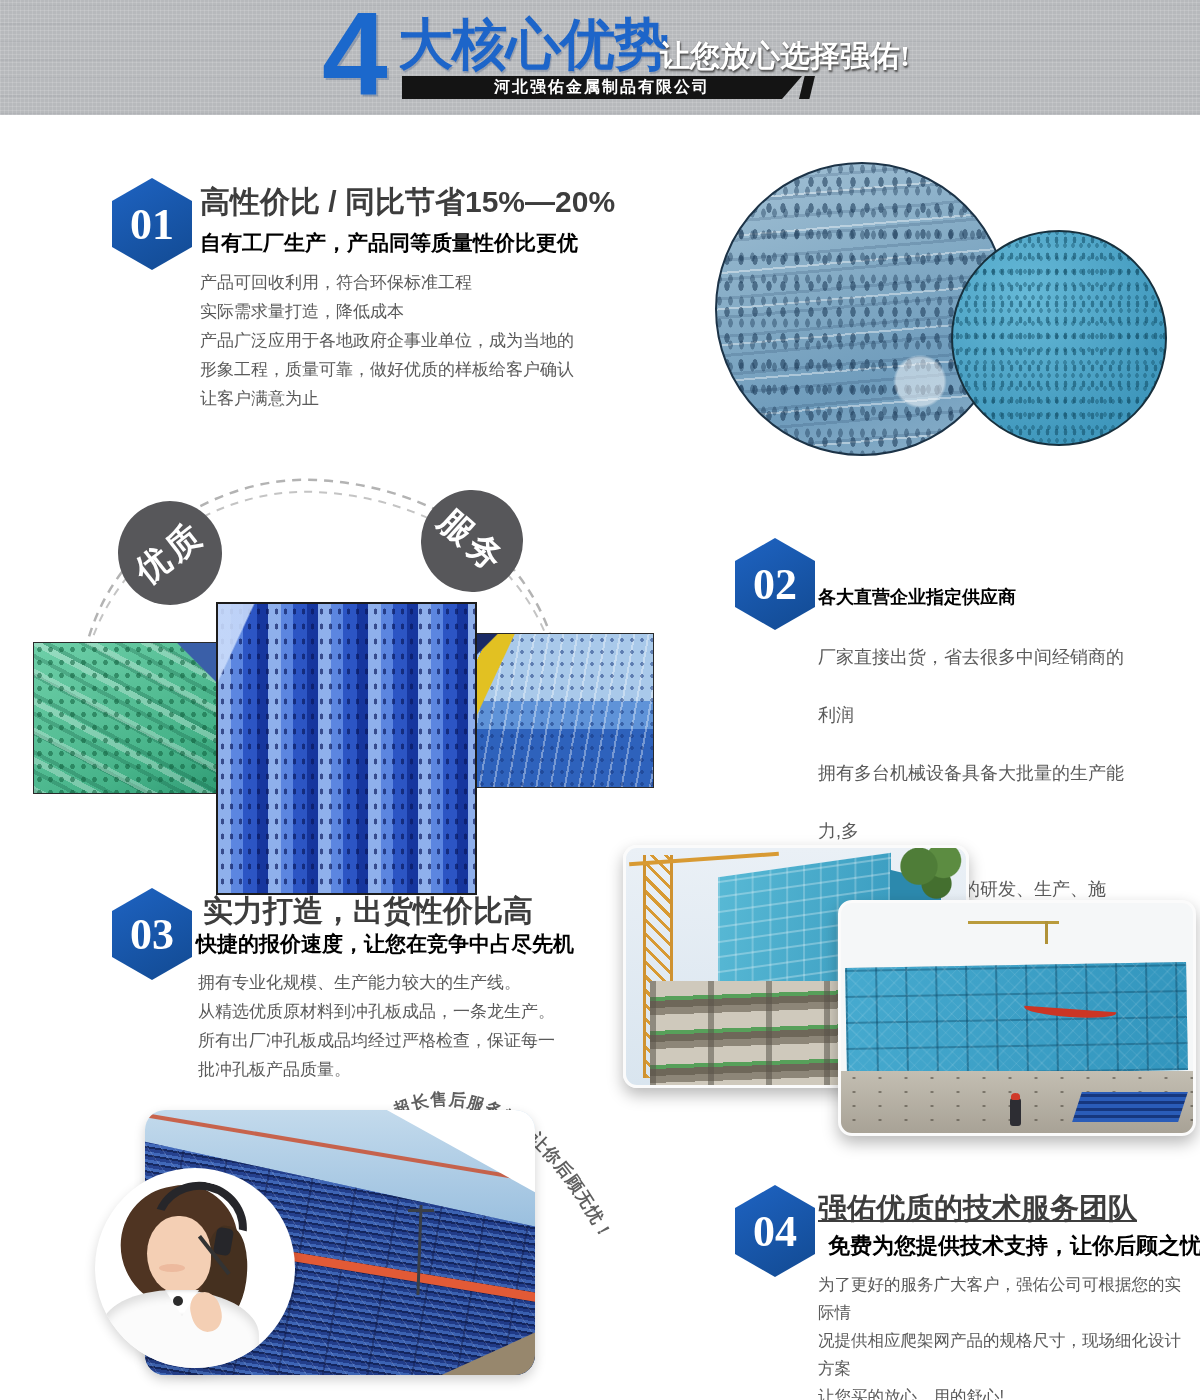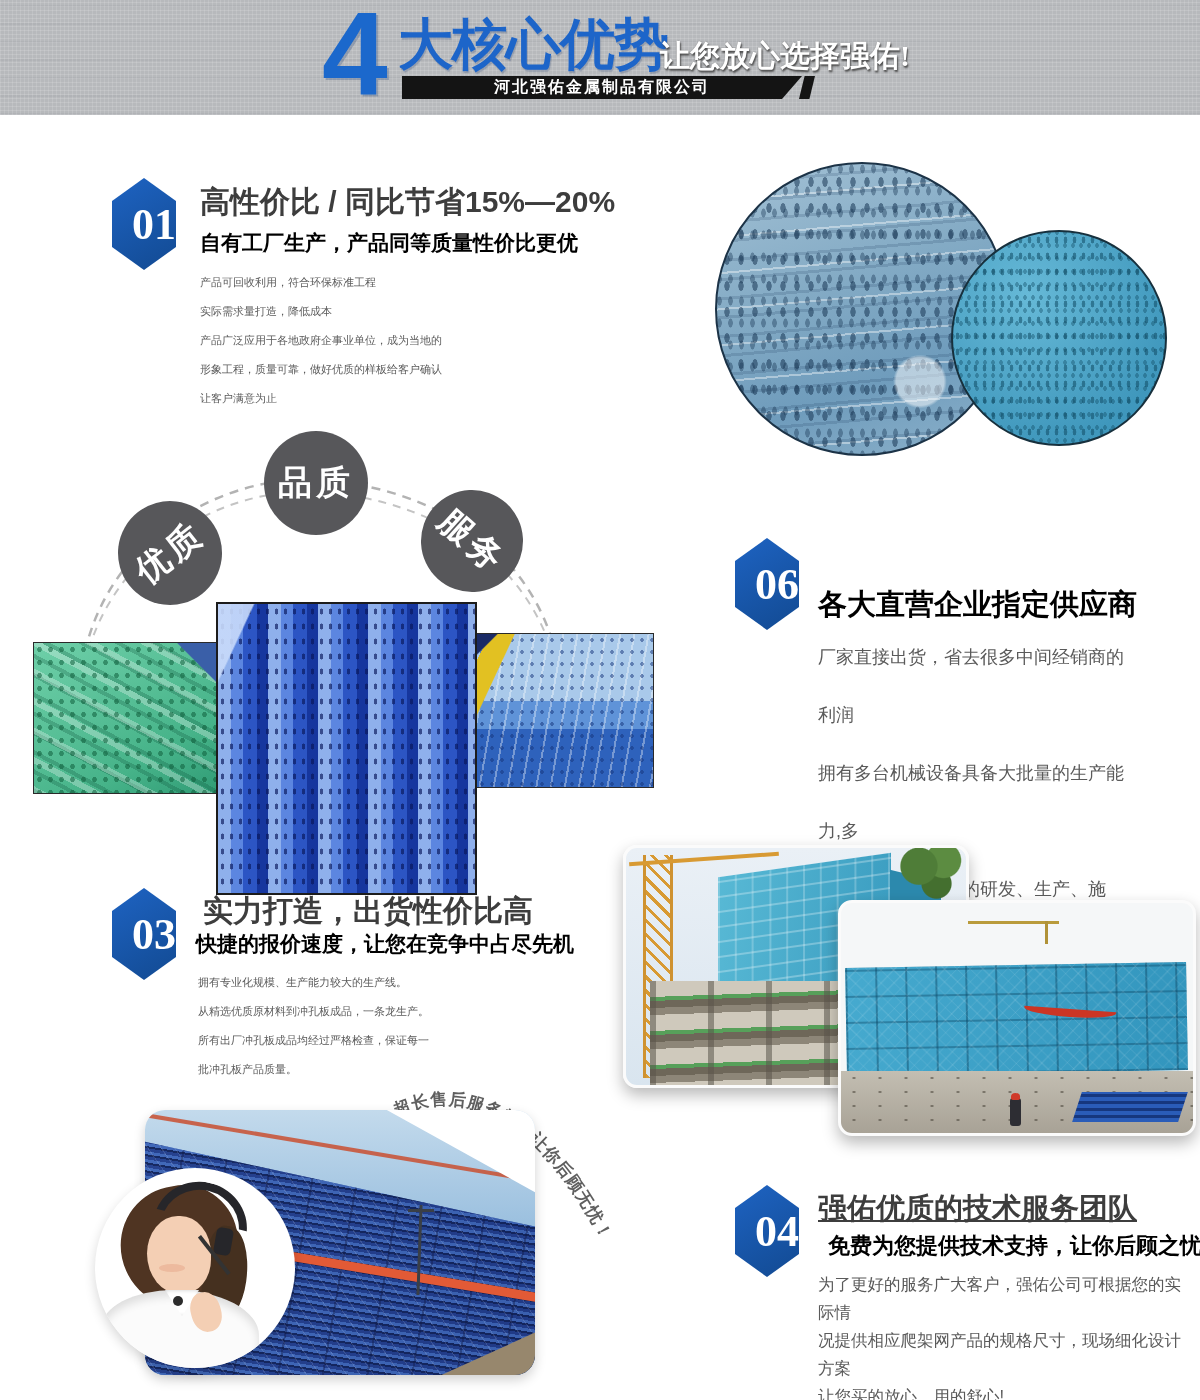--- a/index.html
+++ b/index.html
@@ -20,27 +20,27 @@
   #head-tagline{left:660px;top:36px;font-size:30px;font-weight:900;color:#fff;
     text-shadow:1px 2px 2px #4a4a4a,0 0 1px #666;font-family:Liberation Serif, serif;}
   #banner{left:402px;top:76px;width:400px;height:23px;background:#141414;
     clip-path:polygon(0 0,100% 0,95% 100%,0 100%);
     display:flex;align-items:center;justify-content:center;}
   #banner span{color:#fff;font-size:16px;font-weight:700;letter-spacing:2px;}
   #banner-sliver{left:799px;top:76px;width:16px;height:23px;background:#141414;
     clip-path:polygon(35% 0,100% 0,65% 100%,0 100%);}
 
   
-  .hex{width:64px;height:92px;background:linear-gradient(150deg,#1e63c2,#124a92);
+  .hex{width:80px;height:92px;background:linear-gradient(150deg,#1e63c2,#124a92);
     clip-path:polygon(50% 0,100% 25%,100% 75%,50% 100%,0 75%,0 25%);
-    display:flex;align-items:center;justify-content:flex-end;}
+    display:flex;align-items:center;justify-content:center;}
   .hex span{color:#fff;font-family:"Liberation Serif",serif;font-weight:700;font-size:44px;}
   .sec-title{font-size:30px;font-weight:800;color:#3d3d3d;white-space:nowrap;}
   .sec-sub{font-size:21px;font-weight:800;color:#000000;white-space:nowrap;}
-  .sec-body{font-size:11px;line-height:29px;color:#5a5a5a;white-space:pre-line;}
+  .sec-body{font-size:17px;line-height:29px;color:#5a5a5a;white-space:pre-line;}
 
   
   #circleA{left:715px;top:162px;width:290px;height:290px;border-radius:50%;
     border:2px solid #1c3347;
     background:
       radial-gradient(circle at 70% 75%, rgba(255,255,255,.5) 0 8%, transparent 9%),
       radial-gradient(rgba(25,55,85,.55) 2.4px, transparent 2.9px),
       radial-gradient(rgba(25,55,85,.4) 2px, transparent 2.5px),
       repeating-linear-gradient(175deg, rgba(255,255,255,.4) 0 2px, transparent 2px 36px),
       repeating-linear-gradient(175deg, rgba(30,60,95,.18) 0 3px, transparent 3px 19px),
@@ -220,35 +220,32 @@
   <div id="circleB" class="abs"></div>
 
   <svg id="dash-svg" class="abs" width="520" height="260" viewBox="0 0 520 260">
     <path d="M 25 232 C 50 120 160 55 256 60 C 360 65 470 120 497 238" fill="none" stroke="#b3b3b3" stroke-width="2.5" stroke-dasharray="9 7"></path>
     <path d="M 25 244 C 50 132 160 67 256 72 C 360 77 470 132 497 250" fill="none" stroke="#c4c4c4" stroke-width="2" stroke-dasharray="8 7"></path>
   </svg>
 
   <div class="badge abs rot-l" style="left:118px;top:501px;">
     <span>优质</span>
   </div>
-  <div class="badge abs" style="left:264px;top:431px;">
-    <span>品质</span>
-  </div>
   <div class="badge abs rot-r" style="left:421px;top:490px;width:102px;height:102px;">
     <span>服务</span>
   </div>
 
   <div id="prod-green" class="abs pframe"></div>
   <div id="prod-right" class="abs pframe"></div>
   <div id="prod-center" class="abs"></div>
 
   <div class="hex abs" style="left:735px;top:538px;">
-    <span>06</span>
-  </div>
-  <div class="sec-sub abs" style="left:818px;top:585px;font-size:29px;">各大直营企业指定供应商</div>
+    <span>02</span>
+  </div>
+  <div class="sec-sub abs" style="left:818px;top:585px;font-size:18px;">各大直营企业指定供应商</div>
   <div class="sec-body abs" style="left:818px;top:628px;width:320px;font-size:18px;line-height:58px;">厂家直接出货，省去很多中间经销商的利润
 拥有多台机械设备具备大批量的生产能力,多
 年来专注于冲孔板的研发、生产、施工，冲
 孔板样式多;</div>
 
   <div id="site-left" class="abs photo">
     <div class="crane-mast"></div>
     <div class="crane-jib"></div>
     <div class="net-front"></div>
     <div class="net-side"></div>

